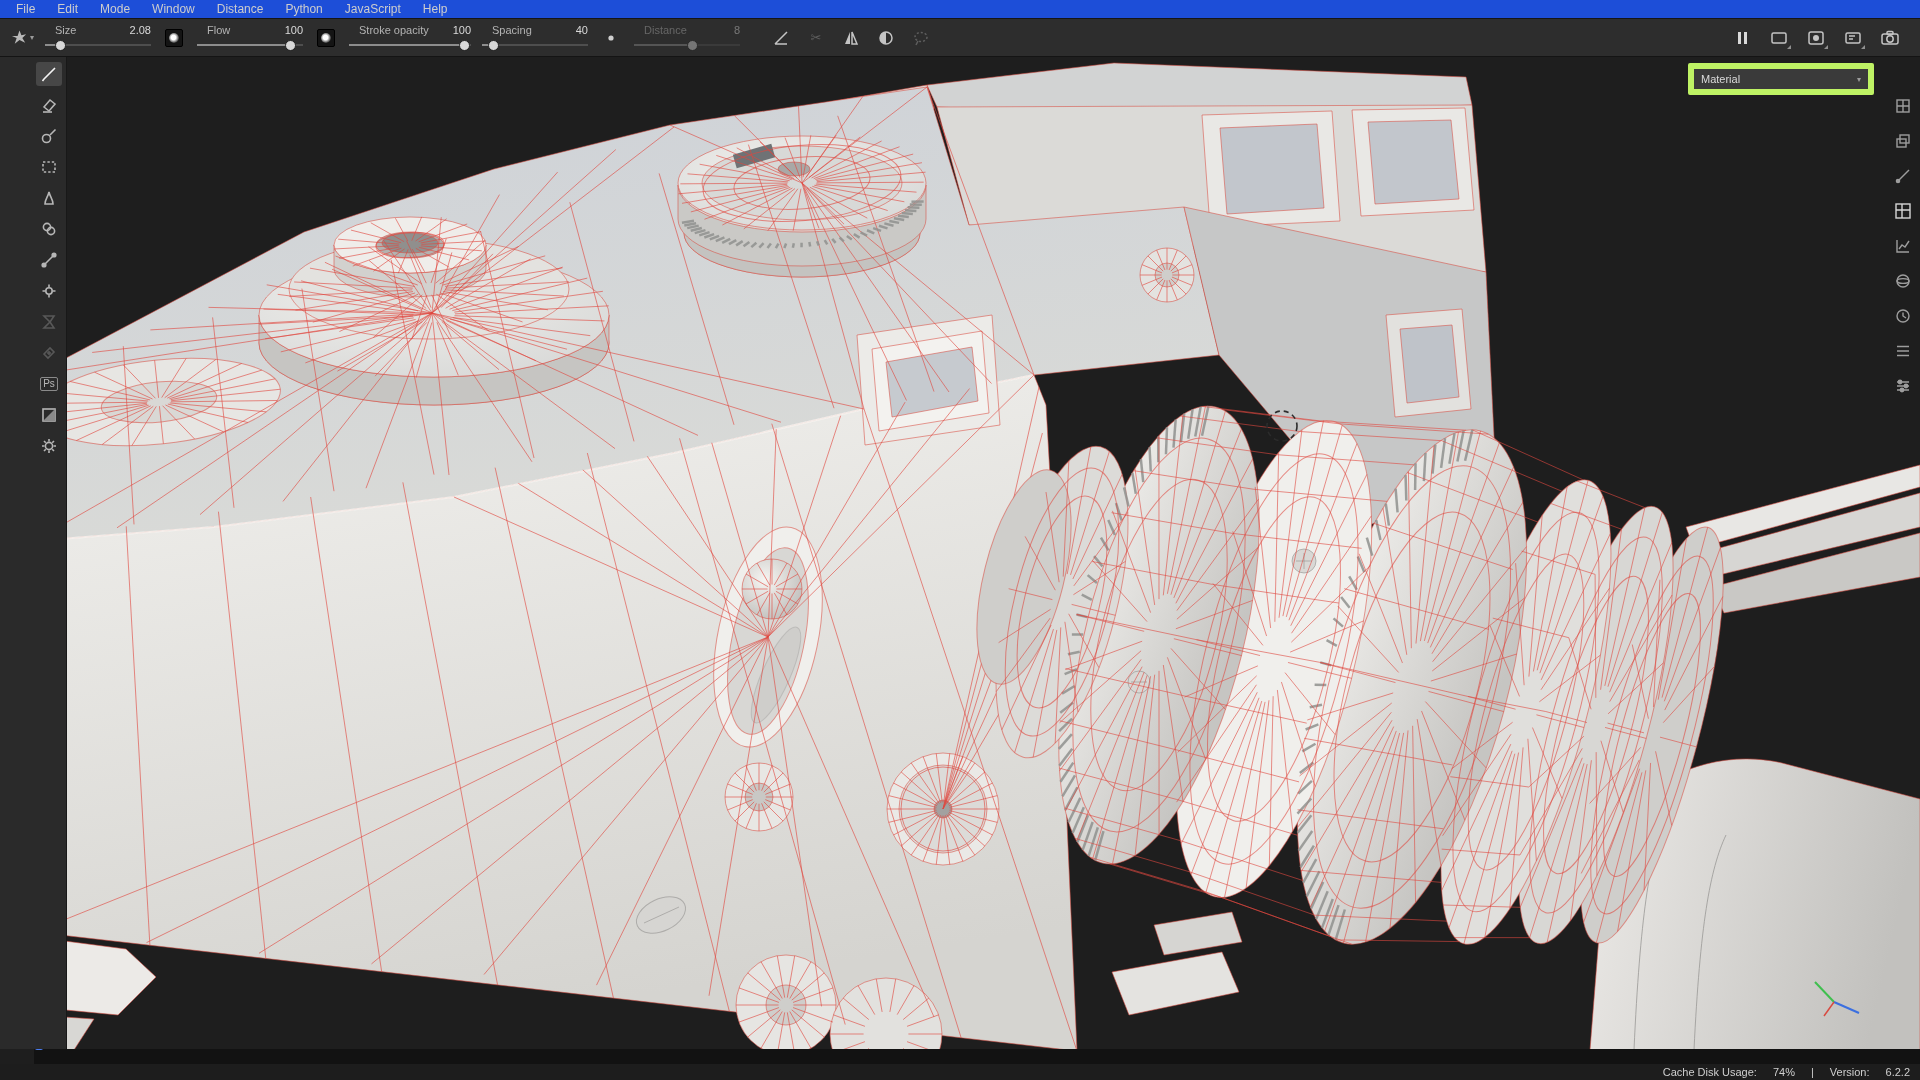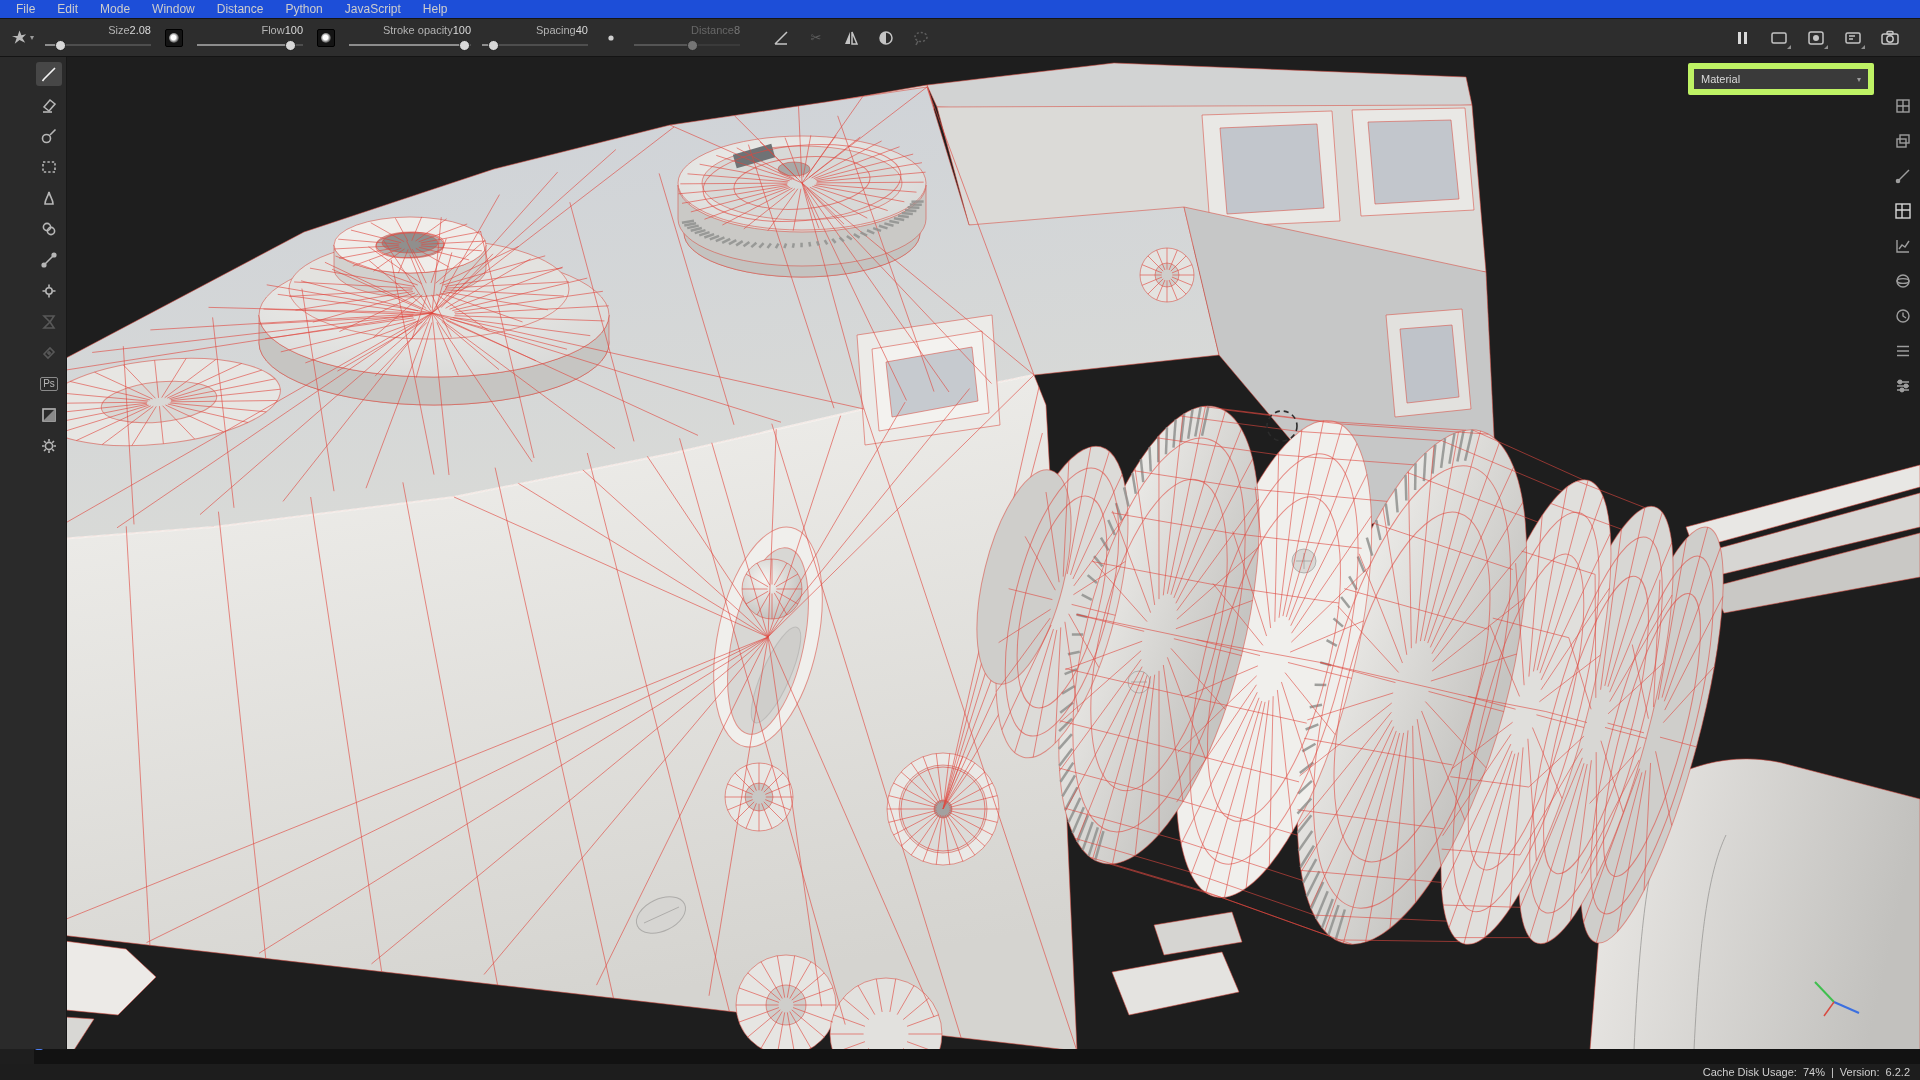--- a/index.html
+++ b/index.html
@@ -17,21 +17,21 @@
   .tbtn{position:relative;width:24px;height:24px;display:flex;align-items:center;justify-content:center;}
   .tbtn svg{stroke:#c4c4c4;fill:none;stroke-width:1.5;}
   .tbtn.dim svg, .tbtn.dim{color:#5e5e5e;}
   .tbtn.dim svg{stroke:#5e5e5e;}
   .chev{font-size:8px;color:#9a9a9a;margin-left:1px;}
   .stamp{width:16px;height:16px;background:#141414;border:1px solid #000;border-radius:2px;position:relative;}
   .stamp::after{content:"";position:absolute;inset:3px;border-radius:50%;
                 background:radial-gradient(circle at 45% 45%, #fff 0 30%, rgba(255,255,255,.12) 72%);}
   .param{width:106px;display:flex;flex-direction:column;gap:4px;}
   .param.wide{width:122px;}
-  .param-top{display:flex;justify-content:flex-end;font-size:11px;color:#b3b3b3;line-height:11px;}
+  .param-top{display:flex;justify-content:space-between;font-size:11px;color:#b3b3b3;line-height:11px;margin-left:10px;}
   .pvalue{color:#d9d9d9;}
   .param.disabled{opacity:.42;}
   .slider{position:relative;height:10px;}
   .slider .track{position:absolute;left:0;right:0;top:4px;height:2px;background:#4e4e4e;}
   .slider .sfill{position:absolute;left:0;top:4px;height:2px;width:calc(var(--p)*1%);background:#8d8d8d;}
   .slider .handle{position:absolute;top:0;left:calc(var(--p)*1% - 5px);width:9px;height:9px;border-radius:50%;
                   background:#d8d8d8;border:1px solid #222;}
   .pause{display:flex;gap:3px;align-items:center;}
   .pause i{width:3px;height:12px;background:#d9d9d9;}
   .corner::after{content:"";position:absolute;right:0;bottom:1px;border-left:4px solid transparent;
@@ -61,21 +61,21 @@
   
   #material{position:absolute;right:46px;top:63px;width:160px;height:20px;background:#3a3a3a;
             border:6px solid #bef264;border-radius:2px;display:flex;align-items:center;
             justify-content:space-between;padding:0 7px;font-size:11px;color:#dadada;z-index:9;}
 
   
   #hstrip{position:absolute;left:34px;right:0;top:1049px;height:15px;background:#121212;z-index:6;}
   #bluethumb{position:absolute;left:35px;top:1008px;width:8px;height:42px;background:#4a7df2;
              border-radius:2px;z-index:7;}
   #statusbar{position:absolute;left:0;right:0;bottom:0;height:16px;background:#1d1d1d;display:flex;
-             justify-content:flex-end;align-items:center;gap:6px;padding-right:10px;font-size:11px;
+             justify-content:flex-end;align-items:center;gap:16px;padding-right:10px;font-size:11px;
              color:#cfcfcf;z-index:9;}
 </style>
 </head>
 <body>
 
 <div id="app">
 
   <div id="menubar">
     <span class="menu-item">File</span>
     <span class="menu-item">Edit</span>

